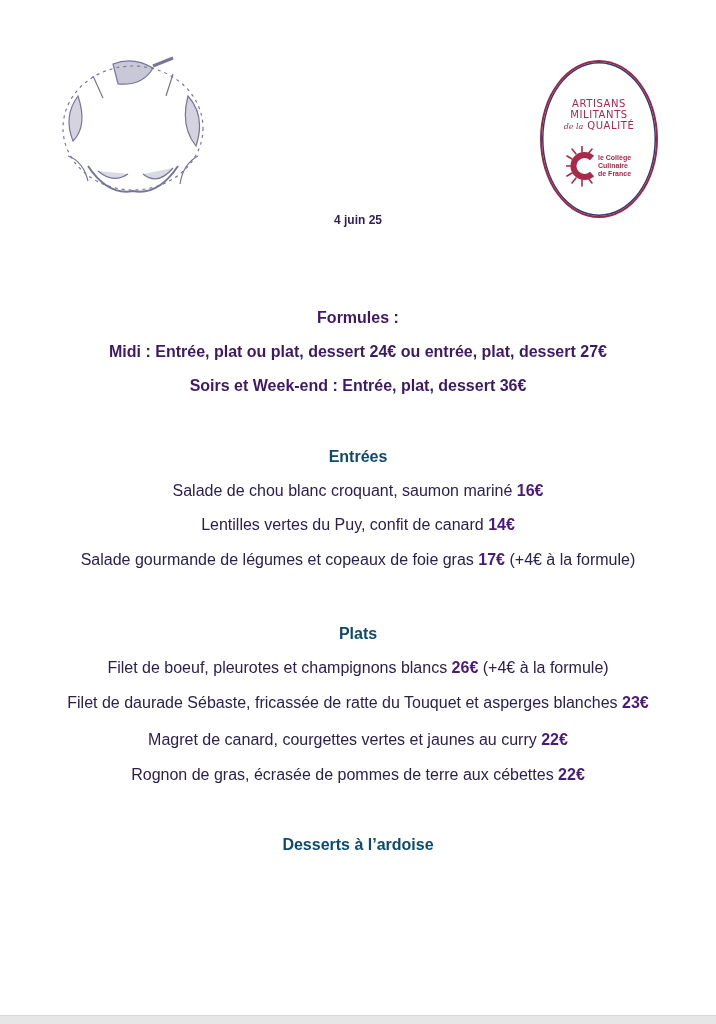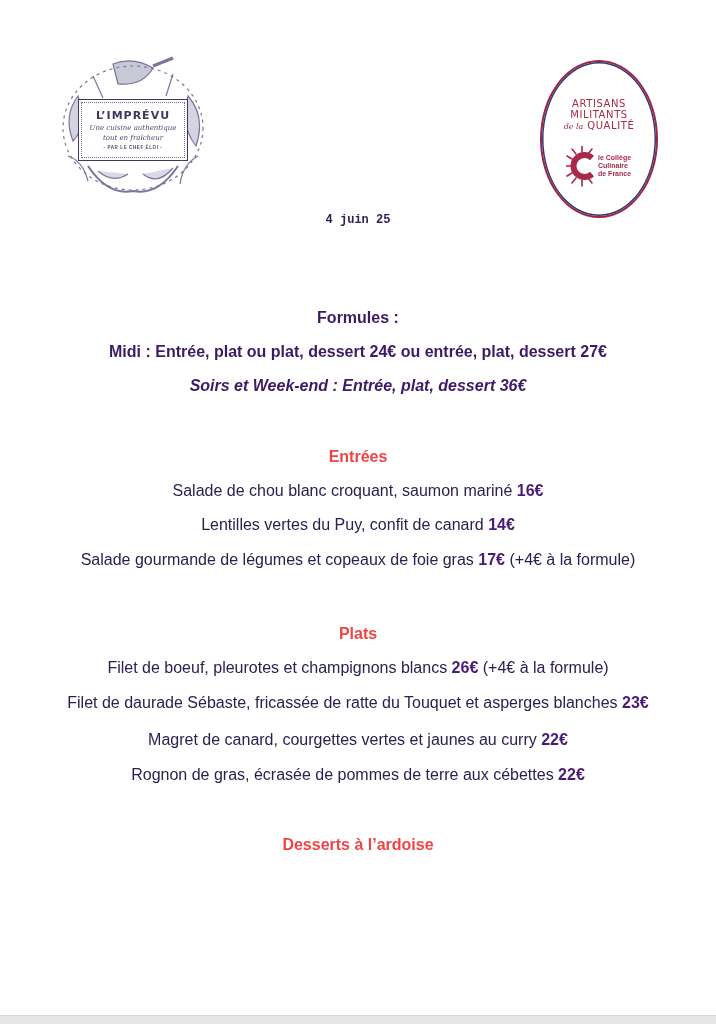--- a/index.html
+++ b/index.html
@@ -140,31 +140,30 @@
       left: 0;
       width: 716px;
       text-align: center;
       white-space: nowrap;
     }
     .date {
       top: 213px;
       font-size: 12px;
       font-weight: bold;
       color: #2b1f55;
-      font-family: Liberation Mono, monospace;
     }
     .intro {
       font-size: 16px;
       font-weight: bold;
       color: #3d1966;
     }
     .section-title {
       font-size: 16px;
       font-weight: bold;
-      color: #ef4444;
+      color: #0c4a6e;
     }
     .item {
       font-size: 16px;
       color: #2b2150;
     }
     .price {
       font-weight: bold;
       color: #4a1a78;
     }
   </style>
@@ -182,26 +181,20 @@
         <path d="M20 40 Q5 60 15 85 Q30 70 20 40 Z" fill="#5b5a88" fill-opacity="0.35"></path>
         <path d="M130 40 Q148 60 138 90 Q122 70 130 40 Z" fill="#5b5a88" fill-opacity="0.35"></path>
         <path d="M30 110 Q50 140 75 135 Q100 140 120 110" stroke-width="2"></path>
         <path d="M40 115 Q55 128 70 118" fill="#5b5a88" fill-opacity="0.3"></path>
         <path d="M85 118 Q100 130 115 112" fill="#5b5a88" fill-opacity="0.3"></path>
         <path d="M10 100 Q25 105 30 125"></path>
         <path d="M140 100 Q125 108 122 128"></path>
         <path d="M35 20 L45 42 M115 18 L108 40"></path>
       </g>
     </svg>
-    <div class="logo-card">
-      <div class="logo-name">L’IMPRÉVU</div>
-      <div class="logo-tagline">Une cuisine authentique</div>
-      <div class="logo-tagline">tout en fraîcheur</div>
-      <div class="logo-chef">· PAR LE CHEF ÉLOI ·</div>
-    </div>
   </div>
 
   <div class="badge">
     <div class="badge-oval"></div>
     <div class="badge-title">
       <div>ARTISANS</div>
       <div>MILITANTS</div>
       <div>
         <span class="small-script">de la</span>
         <span>QUALITÉ</span>
@@ -227,21 +220,21 @@
         <div>Culinaire</div>
         <div>de France</div>
       </div>
     </div>
   </div>
 
   <div class="center-line date">4 juin 25</div>
 
   <div class="center-line intro" style="top:309px;">Formules :</div>
   <div class="center-line intro" style="top:343px;">Midi : Entrée, plat ou plat, dessert 24€ ou entrée, plat, dessert 27€</div>
-  <div class="center-line intro" style="top:377px;font-style:italic;">Soirs et Week-end : Entrée, plat, dessert 36€</div>
+  <div class="center-line intro" style="top:377px;">Soirs et Week-end : Entrée, plat, dessert 36€</div>
 
   <div class="center-line section-title" style="top:448px;">Entrées</div>
 
   <div class="center-line item" style="top:482px;">
     <span>Salade de chou blanc croquant, saumon mariné</span>
     <span class="price">16€</span>
   </div>
   <div class="center-line item" style="top:516px;">
     <span>Lentilles vertes du Puy, confit de canard</span>
     <span class="price">14€</span>

